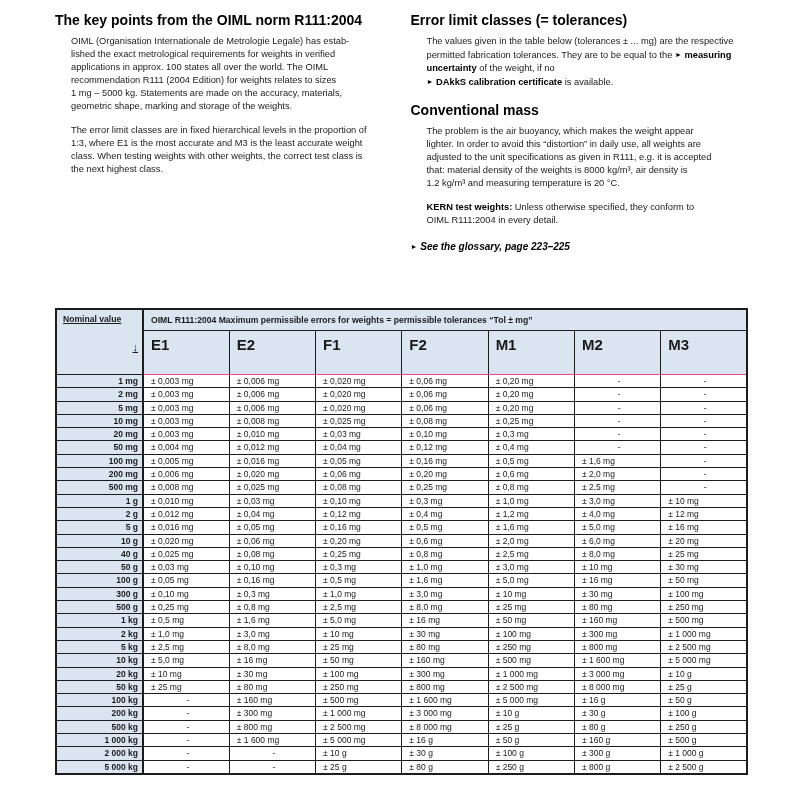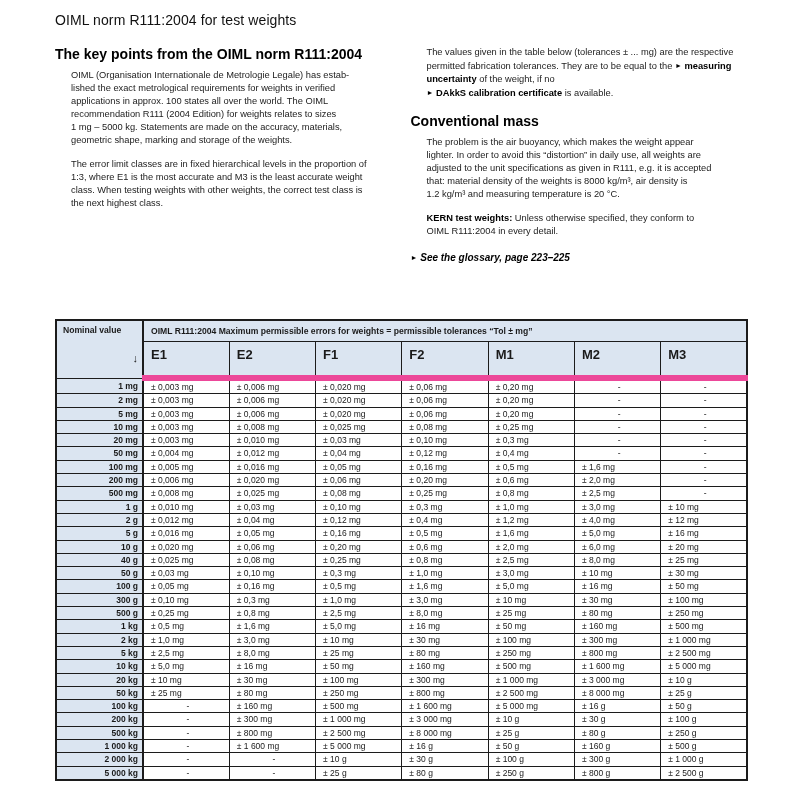--- a/index.html
+++ b/index.html
@@ -55,65 +55,66 @@
     overflow: hidden; white-space: nowrap;
   }
   .tol-table thead th { background: var(--hdr-bg); text-align: left; font-weight: 700; }
   th.nominal-header {
     border-right: 2px solid #1c1c1c;
     vertical-align: top; padding: 4px 4px 2px 6px;
   }
   .nominal-header .nh-inner {
     display: flex; justify-content: space-between;
     height: 38px;
+    text-decoration: underline;
   }
   .nh-label { font-size: 8.6px; }
   .nh-arrow { align-self: flex-end; font-size: 11px; line-height: 10px; }
   th.span-title {
     padding: 5px 7px; font-size: 8.6px;
     border-bottom: 1px solid #1c1c1c;
     margin-top: 44px;
   }
   tr.class-row th {
-    padding: 5px 7px 13px 7px; font-size: 13px;
-    border-bottom: 6px solid #ec4899;
+    padding: 5px 7px 21px 7px; font-size: 15px;
+    border-bottom: 1px solid #ec4899;
   }
   .tol-table tbody td { padding: 1px 4px 1px 7px; line-height: 10.3px; }
   td.nominal-cell {
     background: var(--hdr-bg); font-weight: 700;
     text-align: right; padding: 1px 7px 1px 4px;
     border-right: 2px solid #1c1c1c;
     margin-top: 44px;
   }
   td.dash-cell { text-align: center; padding: 1px 2px; }
 </style>
 </head>
 <body>
 
 <div class="page">
 
-  <h1 class="page-title">OIML norm R111:2004 for test weights</h1>
 
   <div class="columns">
 
     <div class="col">
       <h2 class="sec-heading">The key points from the OIML norm R111:2004</h2>
       <p class="body-text pre">OIML (Organisation Internationale de Metrologie Legale) has estab-
 lished the exact metrological requirements for weights in verified
 applications in approx. 100 states all over the world. The OIML
 recommendation R111 (2004 Edition) for weights relates to sizes
 1 mg – 5000 kg. Statements are made on the accuracy, materials,
 geometric shape, marking and storage of the weights.</p>
       <p class="body-text pre">The error limit classes are in fixed hierarchical levels in the proportion of
 1:3, where E1 is the most accurate and M3 is the least accurate weight
 class. When testing weights with other weights, the correct test class is
 the next highest class.</p>
     </div>
 
     <div class="col">
+      <h2 class="sec-heading">Error limit classes (= tolerances)</h2>
       <p class="body-text">
         <span>The values given in the table below (tolerances ± ... mg) are the respective permitted fabrication tolerances. They are to be equal to the </span><span class="arrow-glyph">►</span>
         <span class="inline-bold">measuring uncertainty</span><span> of the weight, if no</span>
         <span class="forced-line"><span class="arrow-glyph">►</span>
           <span class="inline-bold">DAkkS calibration certificate</span><span> is available.</span>
         </span>
       </p>
       <h2 class="sec-heading spacer-heading">Conventional mass</h2>
       <p class="body-text pre">The problem is the air buoyancy, which makes the weight appear
 lighter. In order to avoid this “distortion” in daily use, all weights are

